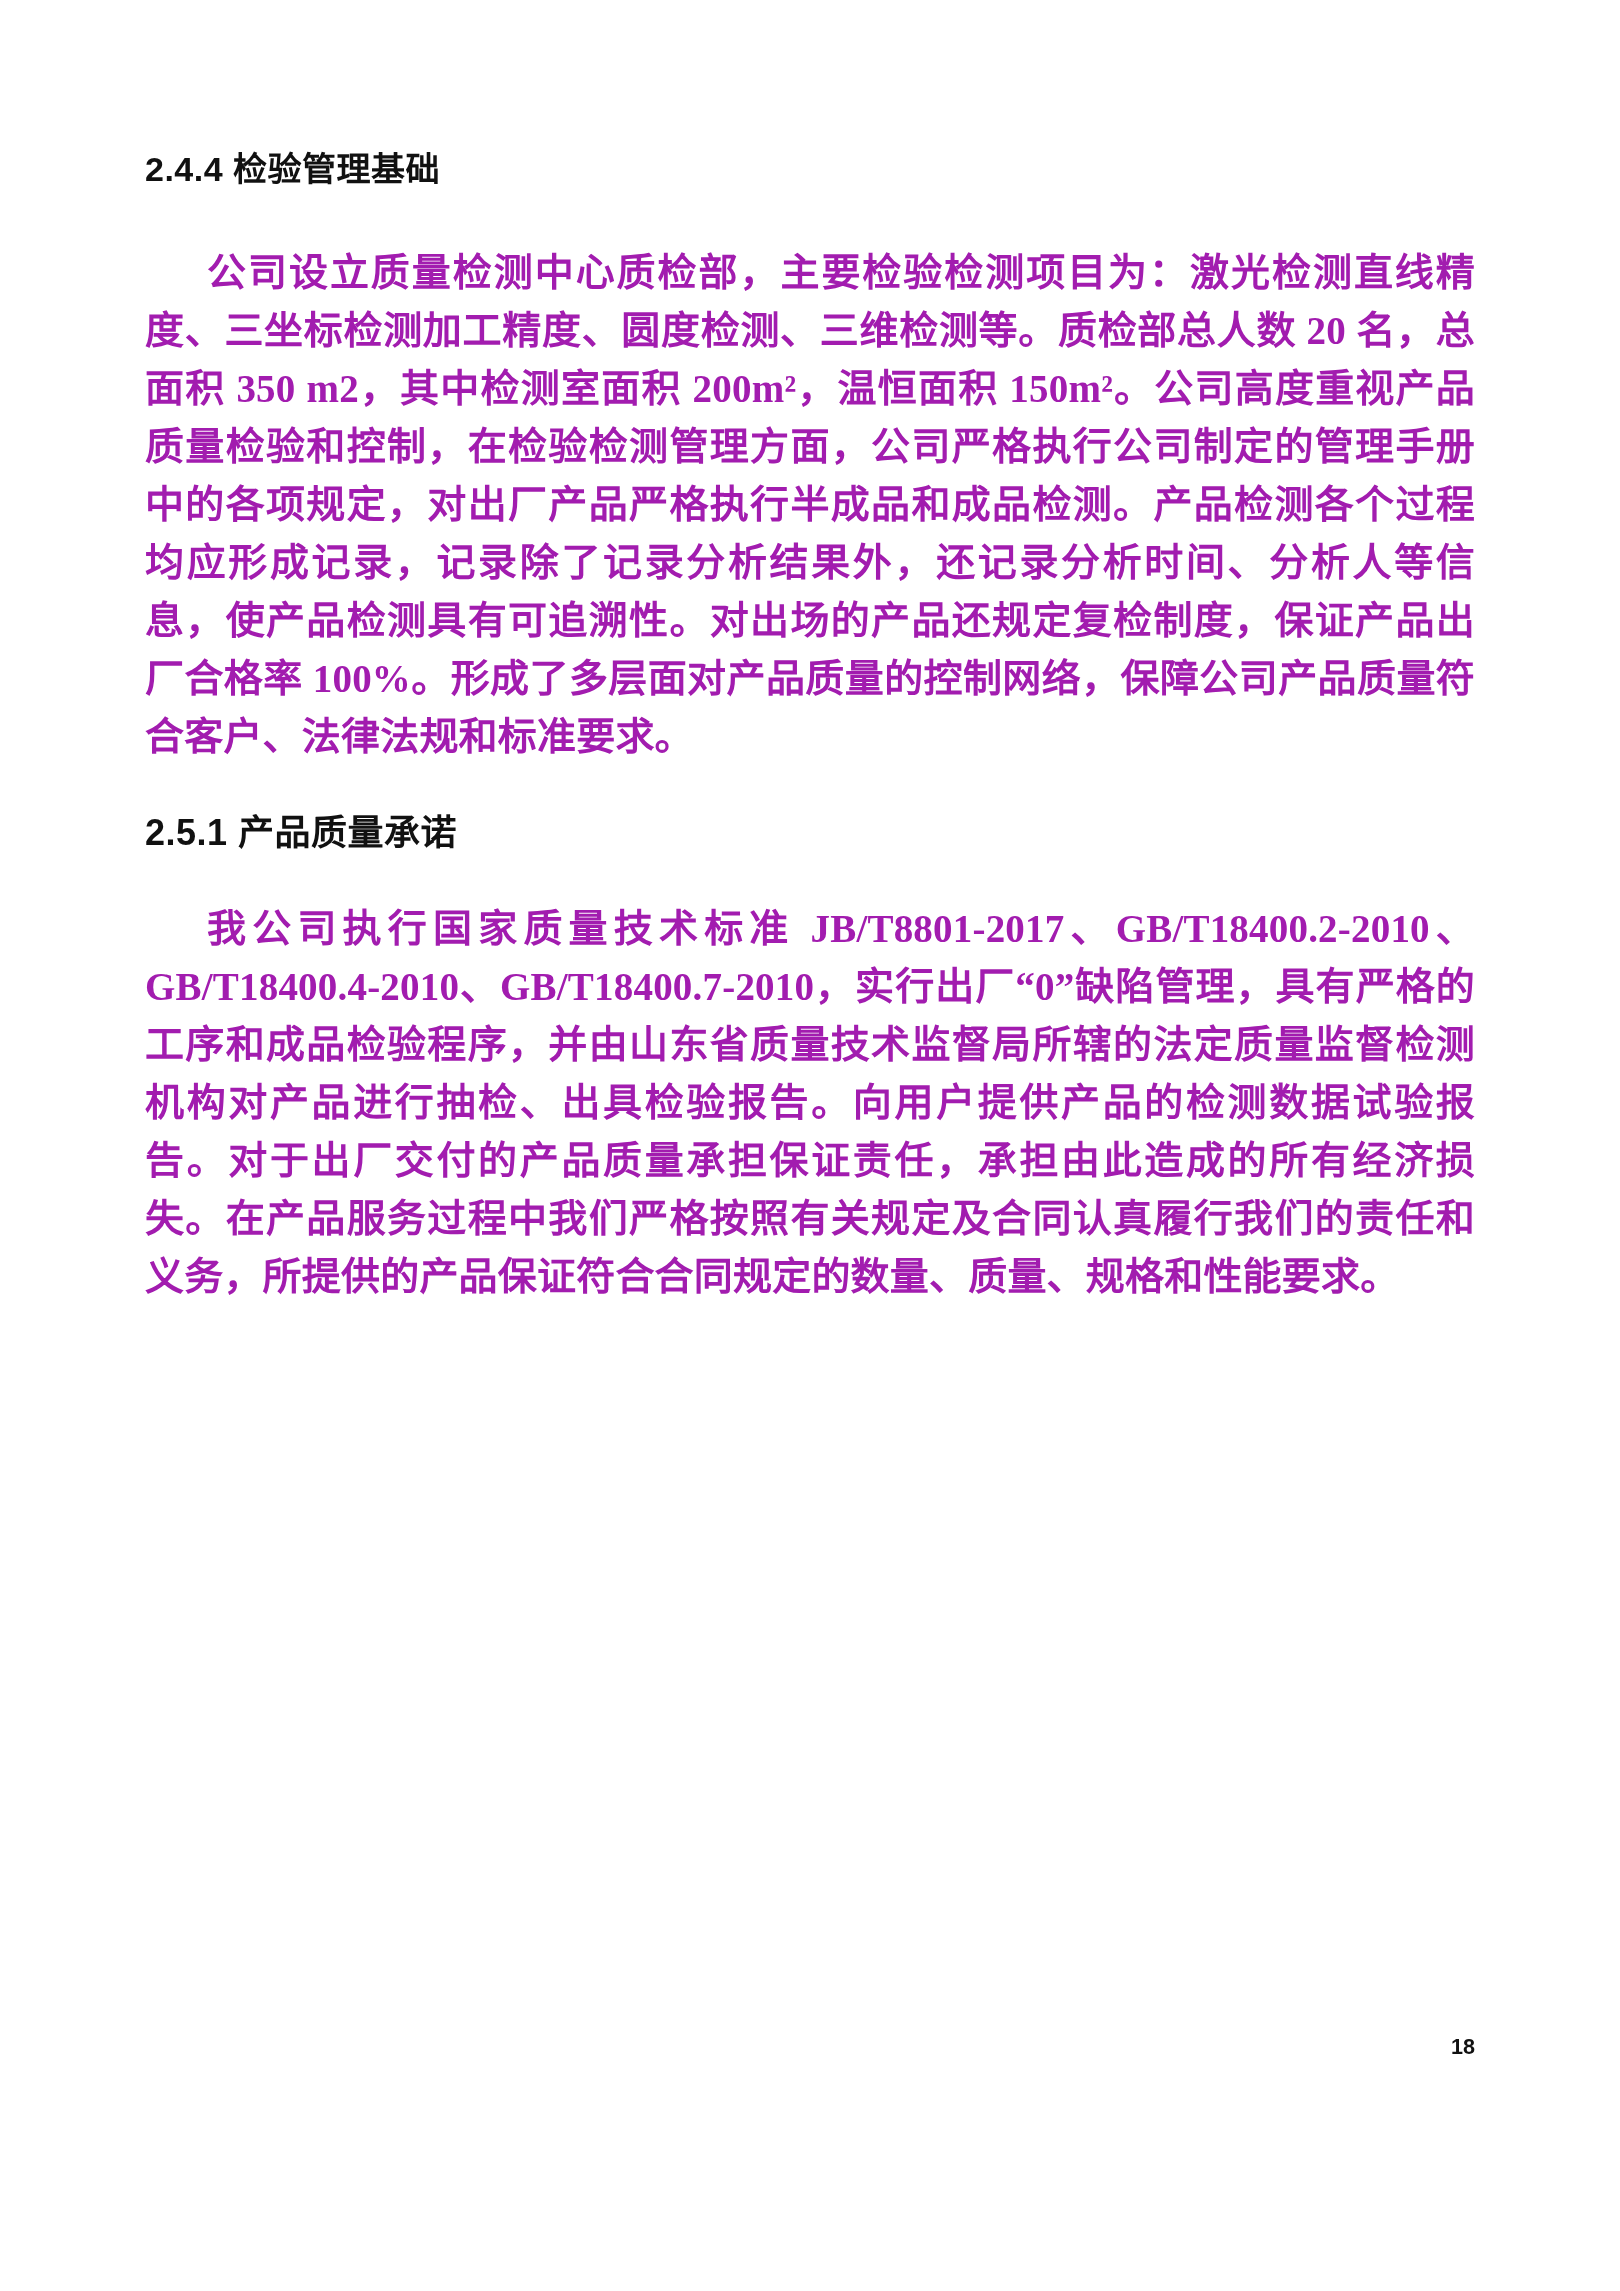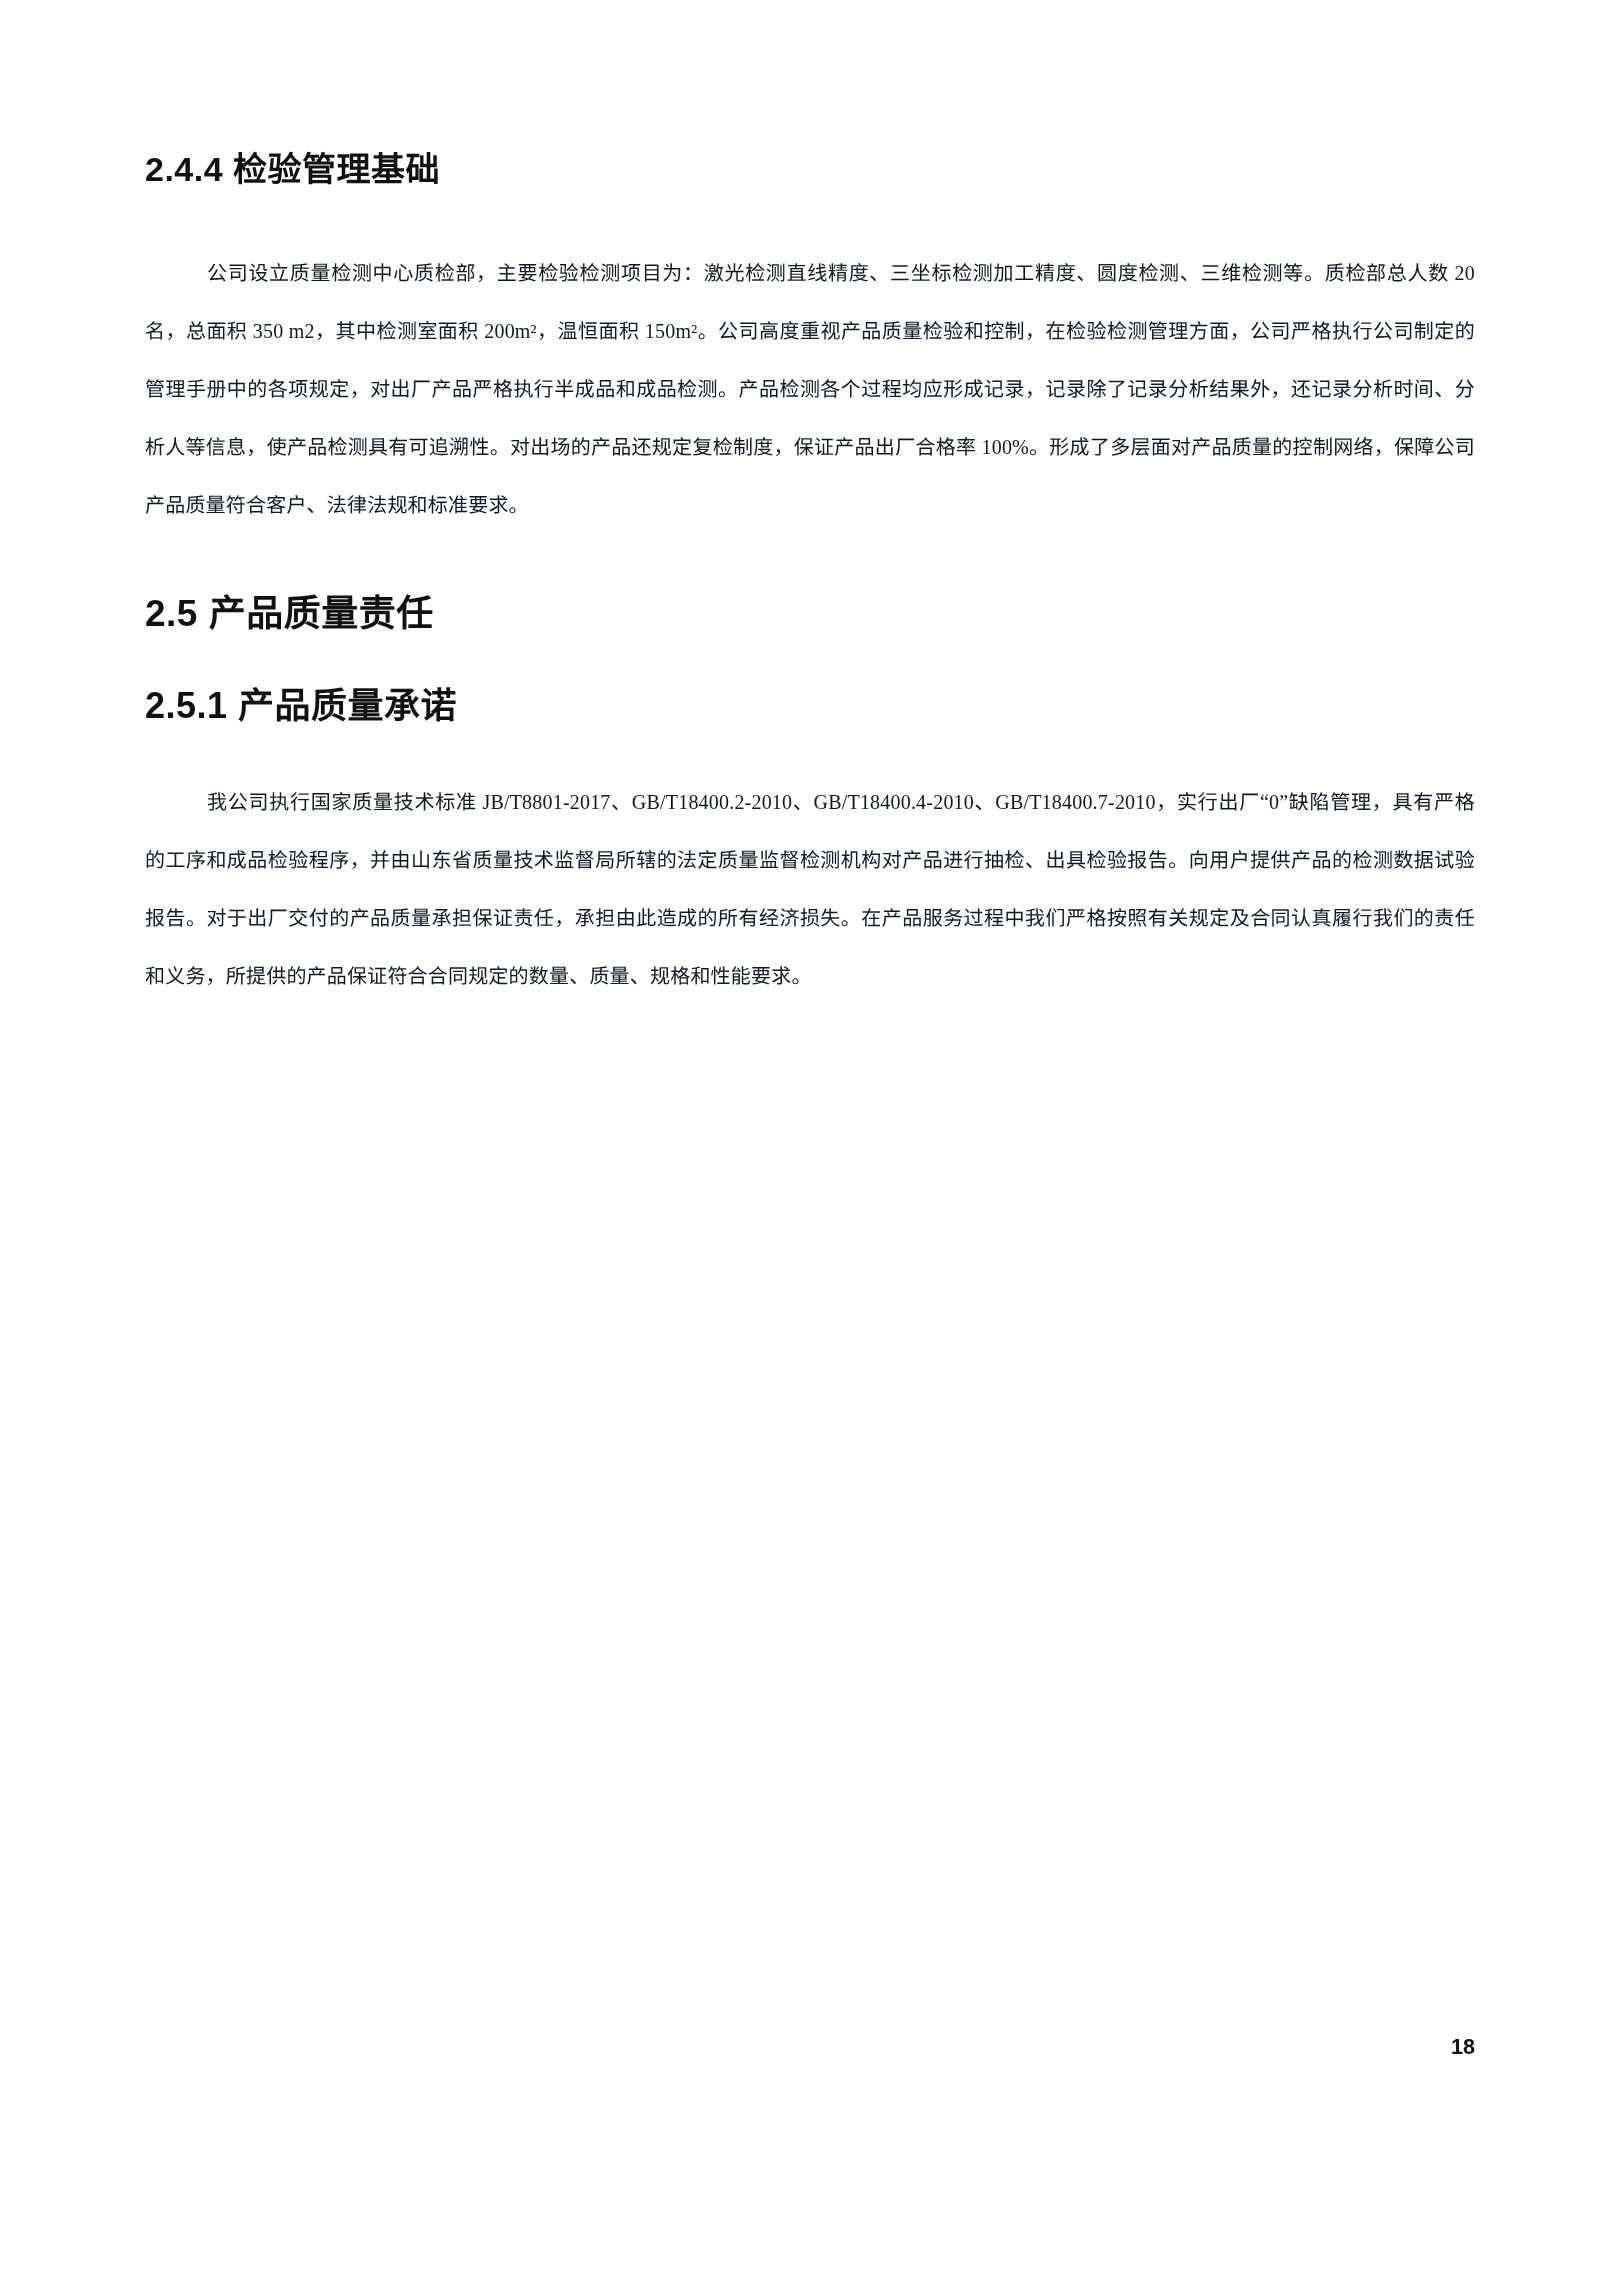--- a/index.html
+++ b/index.html
@@ -37,28 +37,29 @@
     font-size: 37px;
     margin: 55px 0 39px 0;
     line-height: 1.35;
   }
   .h3b {
     font-size: 36px;
     margin: 43px 0 43px 0;
     line-height: 1.35;
   }
   p.body-text {
-    font-size: 20px;
+    font-size: 39px;
     line-height: 58px;
     margin: 0 0 17.6px 0;
     text-align: justify;
     text-justify: inter-ideograph;
     text-indent: 62px;
-    color: #0f172a;
+    color: #a21caf;
     letter-spacing: 0.2px;
+    font-weight: bold;
   }
   .page-number {
     position: absolute;
     right: 145px;
     bottom: 76px;
     font-family: "Liberation Sans", "DejaVu Sans", sans-serif;
     font-size: 21.6px;
     font-weight: bold;
     color: #111111;
     text-align: center;
@@ -66,21 +67,20 @@
 </style>
 </head>
 <body>
 
 <div class="page">
 
   <h3 class="heading h3">2.4.4 检验管理基础</h3>
 
   <p class="body-text">公司设立质量检测中心质检部，主要检验检测项目为：激光检测直线精度、三坐标检测加工精度、圆度检测、三维检测等。质检部总人数 20 名，总面积 350 m2，其中检测室面积 200m²，温恒面积 150m²。公司高度重视产品质量检验和控制，在检验检测管理方面，公司严格执行公司制定的管理手册中的各项规定，对出厂产品严格执行半成品和成品检测。产品检测各个过程均应形成记录，记录除了记录分析结果外，还记录分析时间、分析人等信息，使产品检测具有可追溯性。对出场的产品还规定复检制度，保证产品出厂合格率 100%。形成了多层面对产品质量的控制网络，保障公司产品质量符合客户、法律法规和标准要求。</p>
 
-  <h2 class="heading h2">2.5 产品质量责任</h2>
 
   <h3 class="heading h3b">2.5.1 产品质量承诺</h3>
 
   <p class="body-text">我公司执行国家质量技术标准 JB/T8801-2017、GB/T18400.2-2010、GB/T18400.4-2010、GB/T18400.7-2010，实行出厂“0”缺陷管理，具有严格的工序和成品检验程序，并由山东省质量技术监督局所辖的法定质量监督检测机构对产品进行抽检、出具检验报告。向用户提供产品的检测数据试验报告。对于出厂交付的产品质量承担保证责任，承担由此造成的所有经济损失。在产品服务过程中我们严格按照有关规定及合同认真履行我们的责任和义务，所提供的产品保证符合合同规定的数量、质量、规格和性能要求。</p>
 
   <div class="page-number">18</div>
 
 </div>
 
 

